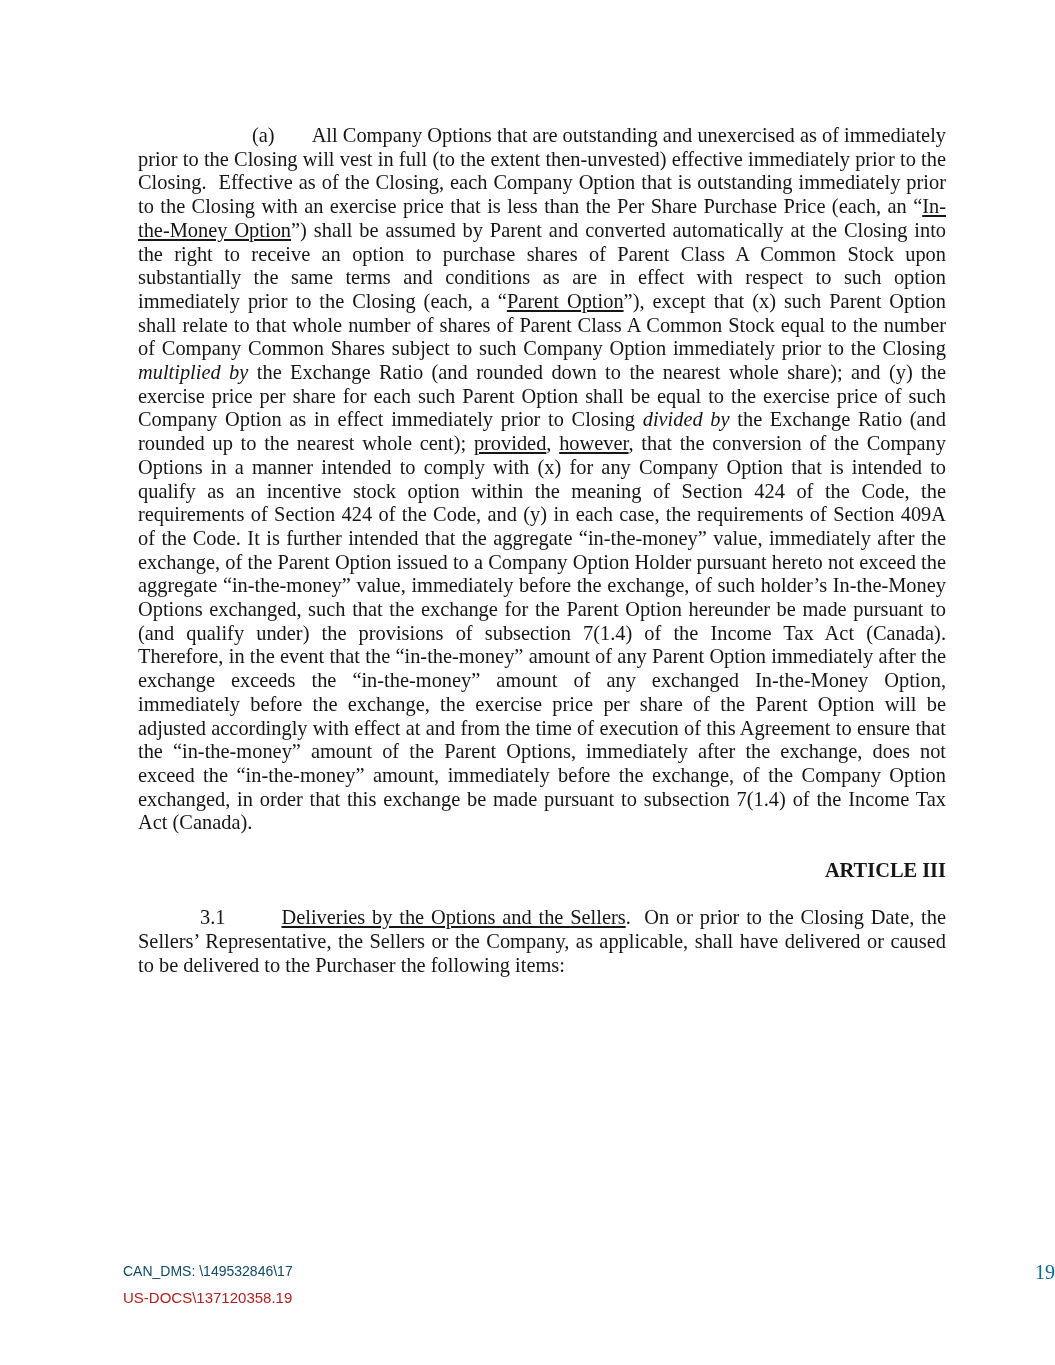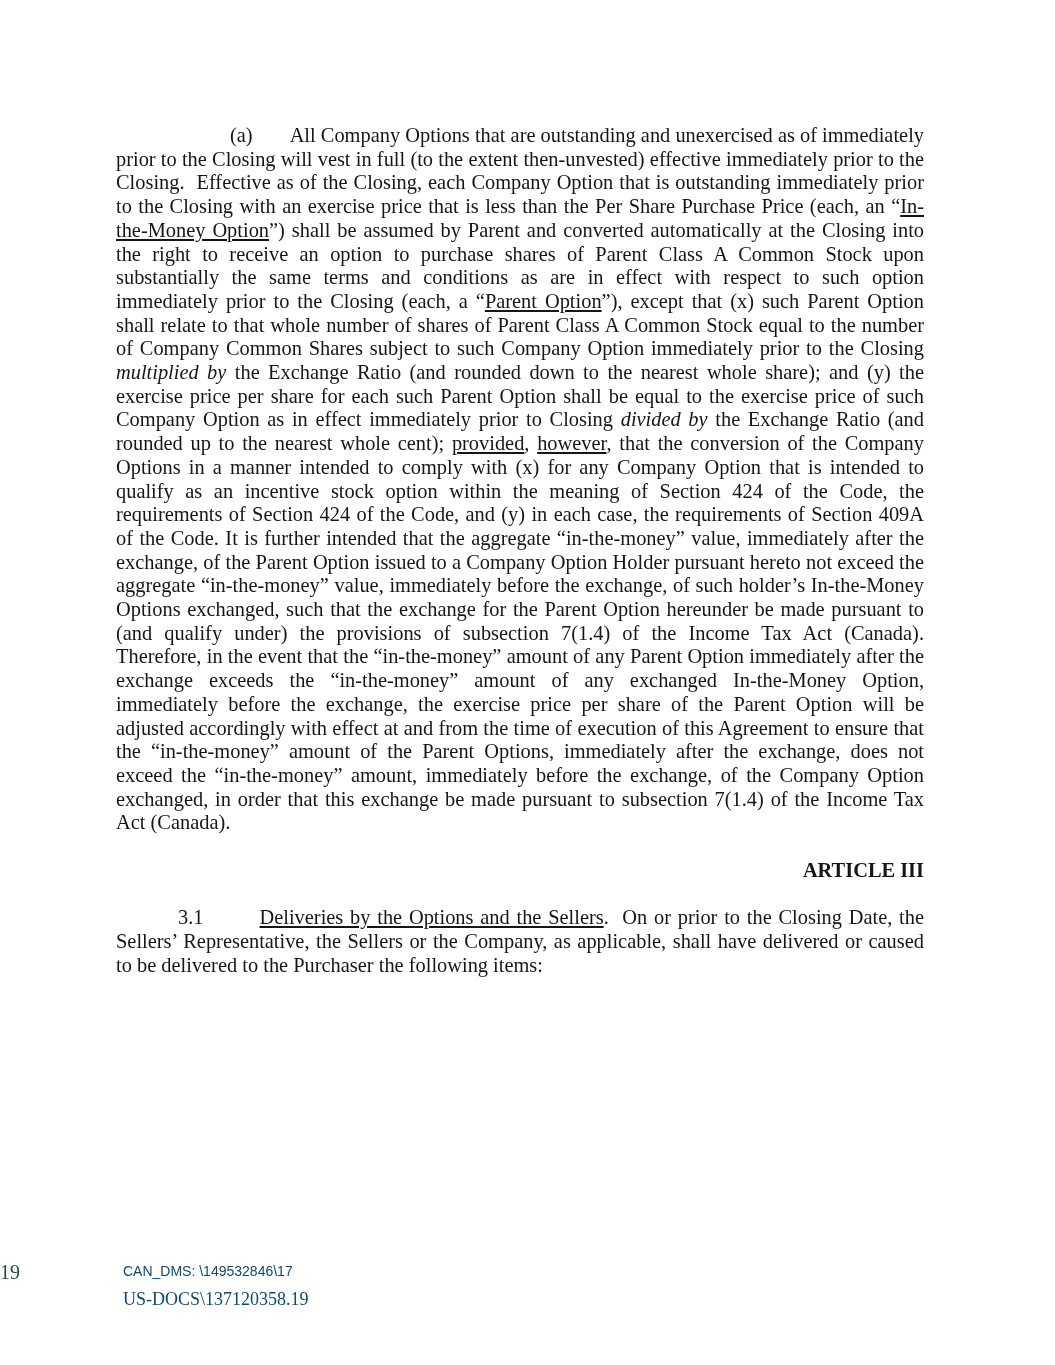--- a/index.html
+++ b/index.html
@@ -5,21 +5,21 @@
   html,body { margin:0; padding:0; }
   body {
     width:1055px; height:1365px;
     background:#ffffff;
     position:relative;
     font-family:"Liberation Serif", serif;
     color:#161616;
     overflow:hidden;
   }
   .content {
-    position:absolute; left:116px; top:124px; width:808px;
+    position:absolute; left:138px; top:124px; width:808px;
     font-size:20.4px; line-height:23.7px;
     text-align:justify;
   }
   .par { margin:0 0 23.7px 0; white-space:pre-wrap; }
   .indent-a    { text-indent:114px; }
   .indent-item { text-indent:115px; }
   .indent-sec  { text-indent:62px;  }
   .tab { display:inline-block; }
   .tab-a    { width:37px; }
   .tab-item { width:46px; }
@@ -28,26 +28,26 @@
   .i { font-style:italic; }
   .heading { text-align:right; font-weight:bold; margin:0 0 23.7px 0; white-space:pre-wrap; }
   .heading div { margin:0; }
   .footer-line1 {
     position:absolute; left:123px; top:1263px;
     font-family:"Liberation Sans", sans-serif;
     font-size:14px; color:#0c4a6e;
   }
   .footer-line2 {
     position:absolute; left:123px; top:1289px;
-    font-family:Liberation Serif, serif;
-    font-size:18px; color:#0c4a6e;
+    font-family:Liberation Sans, sans-serif;
+    font-size:15px; color:#b91c1c;
   }
   .page-number {
     position:absolute; left:0; top:1261px; width:1055px;
-    text-align:left; font-size:20px; color:#14532d;
+    text-align:right; font-size:20px; color:#0369a1;
   }
 </style>
 </head>
 <body>
 
 <div class="content">
 
   <p class="par indent-a"><span>(a)</span><span class="tab tab-a"></span><span>All Company Options that are outstanding and unexercised as of immediately prior to the Closing will vest in full (to the extent then-unvested) effective immediately prior to the Closing.  Effective as of the Closing, each Company Option that is outstanding immediately prior to the Closing with an exercise price that is less than the Per Share Purchase Price (each, an “</span><span class="u">In-the-Money Option</span><span>”) shall be assumed by Parent and converted automatically at the Closing into the right to receive an option to purchase shares of Parent Class A Common Stock upon substantially the same terms and conditions as are in effect with respect to such option immediately prior to the Closing (each, a “</span><span class="u">Parent Option</span><span>”), except that (x) such Parent Option shall relate to that whole number of shares of Parent Class A Common Stock equal to the number of Company Common Shares subject to such Company Option immediately prior to the Closing </span><span class="i">multiplied by</span><span> the Exchange Ratio (and rounded down to the nearest whole share); and (y) the exercise price per share for each such Parent Option shall be equal to the exercise price of such Company Option as in effect immediately prior to Closing </span><span class="i">divided by</span><span> the Exchange Ratio (and rounded up to the nearest whole cent); </span><span class="u">provided</span><span>, </span><span class="u">however</span><span>, that the conversion of the Company Options in a manner intended to comply with (x) for any Company Option that is intended to qualify as an incentive stock option within the meaning of Section 424 of the Code, the requirements of Section 424 of the Code, and (y) in each case, the requirements of Section 409A of the Code. It is further intended that the aggregate “in-the-money” value, immediately after the exchange, of the Parent Option issued to a Company Option Holder pursuant hereto not exceed the aggregate “in-the-money” value, immediately before the exchange, of such holder’s In-the-Money Options exchanged, such that the exchange for the Parent Option hereunder be made pursuant to (and qualify under) the provisions of subsection 7(1.4) of the Income Tax Act (Canada).  Therefore, in the event that the “in-the-money” amount of any Parent Option immediately after the exchange exceeds the “in-the-money” amount of any exchanged In-the-Money Option, immediately before the exchange, the exercise price per share of the Parent Option will be adjusted accordingly with effect at and from the time of execution of this Agreement to ensure that the “in-the-money” amount of the Parent Options, immediately after the exchange, does not exceed the “in-the-money” amount, immediately before the exchange, of the Company Option exchanged, in order that this exchange be made pursuant to subsection 7(1.4) of the Income Tax Act (Canada).</span></p>
 
   <div class="heading"><div>ARTICLE III</div></div>

